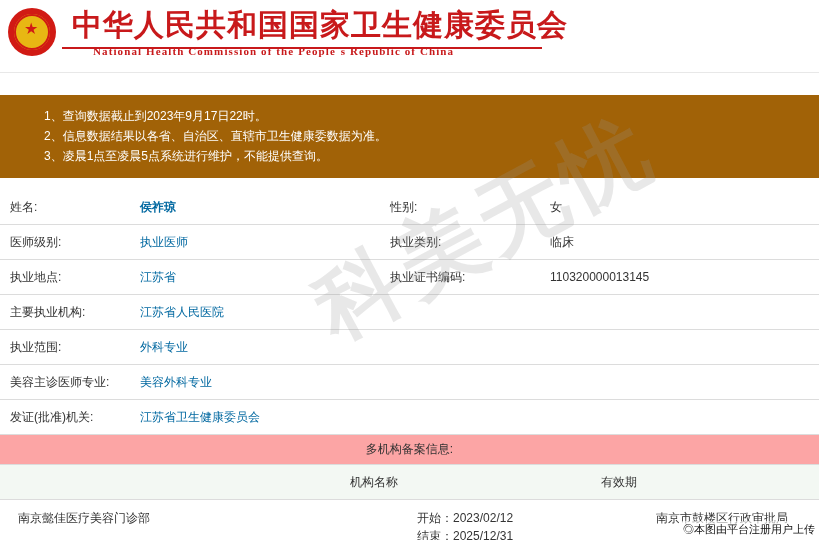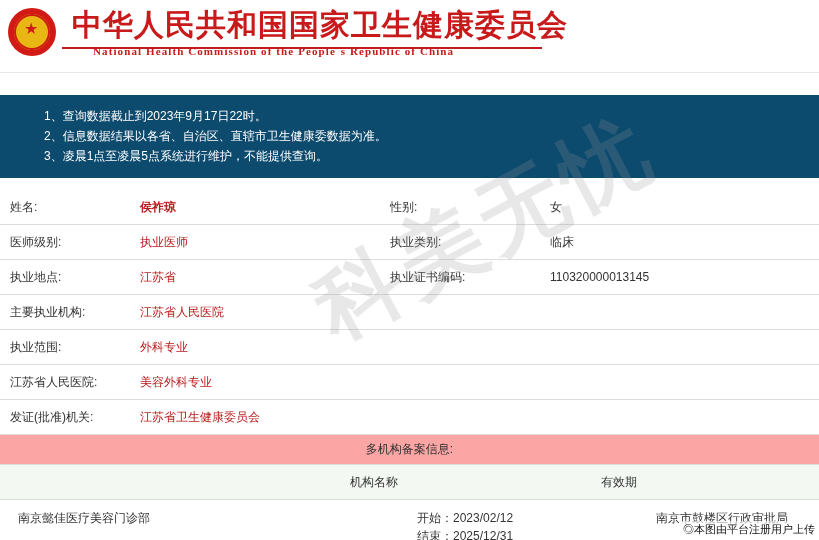--- a/index.html
+++ b/index.html
@@ -83,21 +83,21 @@
     left: 62px;
     top: 47px;
     width: 480px;
     height: 2px;
     background: #c8191b;
   }
 
   
   .notice {
     margin: 22px 0 0 0;
-    background: #0c4a6e;
+    background: #a16207;
     color: #ffffff;
     padding: 11px 0 12px 0;
     width: 819px;
     box-sizing: border-box;
   }
   .notice-line {
     font-size: 12px;
     line-height: 20px;
     padding-left: 44px;
     white-space: nowrap;
@@ -118,21 +118,21 @@
     vertical-align: middle;
     color: #333333;
   }
   td.lbl {
     width: 120px;
     color: #333333;
   }
   td.val {
     width: 240px;
     font-weight: bold;
-    color: #b91c1c;
+    color: #0369a1;
   }
   td.val.normal {
     font-weight: normal;
   }
   td.lbl2 {
     width: 150px;
   }
   td.val2 {
     width: 309px;
   }
@@ -246,21 +246,21 @@
     </tr>
     <tr>
       <td class="lbl">主要执业机构:</td>
       <td class="val normal" colspan="3">江苏省人民医院</td>
     </tr>
     <tr>
       <td class="lbl">执业范围:</td>
       <td class="val normal" colspan="3">外科专业</td>
     </tr>
     <tr>
-      <td class="lbl">江苏省人民医院:</td>
+      <td class="lbl">美容主诊医师专业:</td>
       <td class="val normal" colspan="3">美容外科专业</td>
     </tr>
     <tr>
       <td class="lbl">发证(批准)机关:</td>
       <td class="val normal" colspan="3">江苏省卫生健康委员会</td>
     </tr>
   </tbody>
 </table>
 
 <div class="section-head">多机构备案信息:</div>

